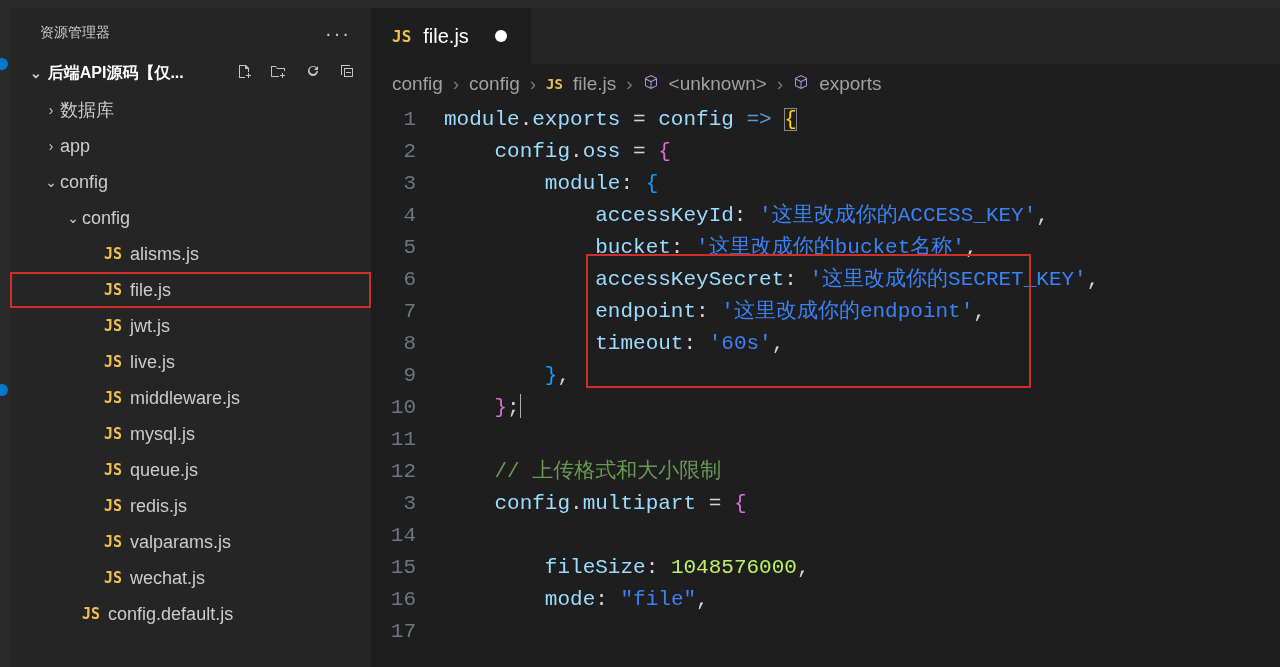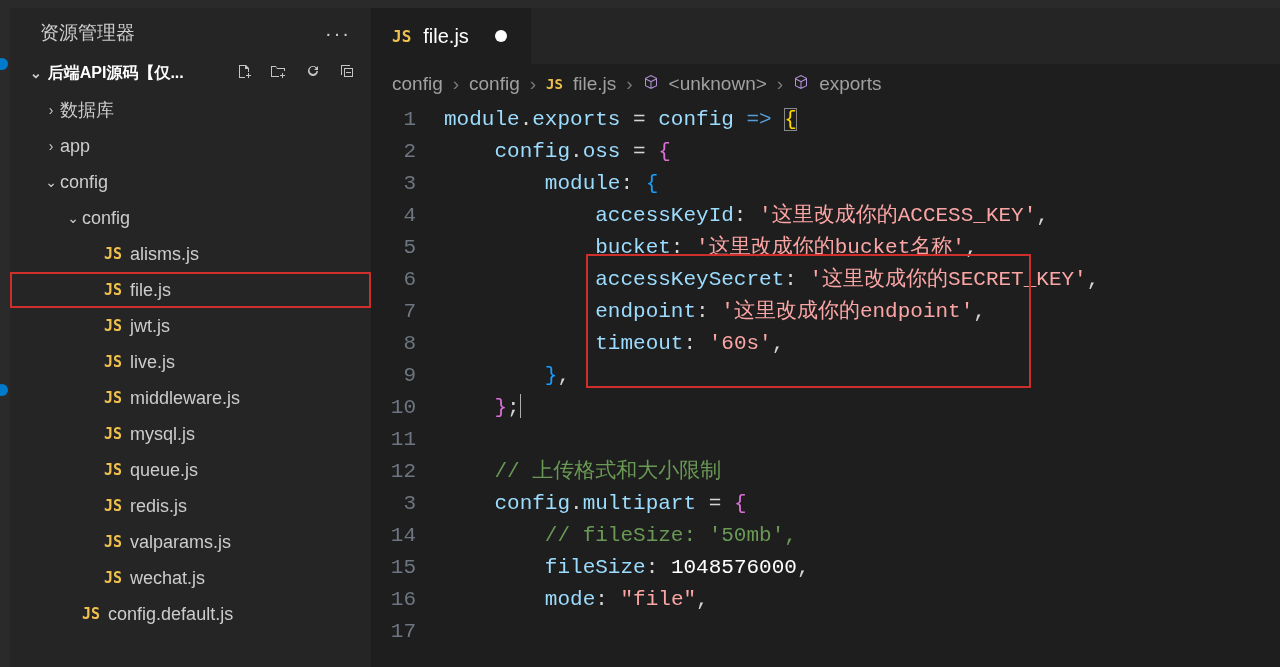--- a/index.html
+++ b/index.html
@@ -43,21 +43,21 @@
     border-right: 1px solid #1b1b1b;
   }
   .sidebar-header {
     display: flex;
     justify-content: space-between;
     align-items: center;
     height: 50px;
     padding: 0 20px 0 30px;
   }
   .sidebar-header .title {
-    font-size: 19px;
+    font-size: 14px;
     color: #cccccc;
   }
   .sidebar-header .dots {
     color: #cccccc;
     font-size: 20px;
     letter-spacing: 2px;
   }
   .project-header {
     display: flex;
     align-items: center;
@@ -190,23 +190,23 @@
     color: #6e7681;
     user-select: none;
   }
   .gutter .ln { height: 32px; }
   .lines { position: relative; }
   .code-line { height: 32px; white-space: pre; }
   .tok-id { color: #9cdcfe; }
   .tok-prop { color: #9cdcfe; }
   .tok-kw { color: #569cd6; }
   .tok-punct { color: #d4d4d4; }
-  .tok-str { color: #fca5a5; }
+  .tok-str { color: #3b82f6; }
   .tok-comment { color: #6a9955; }
-  .tok-num { color: #ffffff; text-align: right; }
+  .tok-num { color: #bef264; text-align: right; }
   .brace-yellow { color: #ffd700; }
   .brace-purple { color: #da70d6; }
   .brace-blue { color: #179fff; }
   .brace-match {
     outline: 1px solid #888;
     outline-offset: -1px;
   }
   .caret {
     display: inline-block;
     width: 1px;
@@ -413,21 +413,21 @@
 <div class="code-line"><span class="tok-punct">            </span><span class="tok-prop">accessKeyId</span><span class="tok-punct">: </span><span class="tok-str">'这里改成你的ACCESS_KEY'</span><span class="tok-punct">,</span></div>
 <div class="code-line"><span class="tok-punct">            </span><span class="tok-prop">bucket</span><span class="tok-punct">: </span><span class="tok-str">'这里改成你的bucket名称'</span><span class="tok-punct">,</span></div>
 <div class="code-line"><span class="tok-punct">            </span><span class="tok-prop">accessKeySecret</span><span class="tok-punct">: </span><span class="tok-str">'这里改成你的SECRET_KEY'</span><span class="tok-punct">,</span></div>
 <div class="code-line"><span class="tok-punct">            </span><span class="tok-prop">endpoint</span><span class="tok-punct">: </span><span class="tok-str">'这里改成你的endpoint'</span><span class="tok-punct">,</span></div>
 <div class="code-line"><span class="tok-punct">            </span><span class="tok-prop">timeout</span><span class="tok-punct">: </span><span class="tok-str">'60s'</span><span class="tok-punct">,</span></div>
 <div class="code-line"><span class="tok-punct">        </span><span class="brace-blue">}</span><span class="tok-punct">,</span></div>
 <div class="code-line"><span class="tok-punct">    </span><span class="brace-purple">}</span><span class="tok-punct">;</span><span class="caret"></span></div>
 <div class="code-line"></div>
 <div class="code-line"><span class="tok-punct">    </span><span class="tok-comment">// 上传格式和大小限制</span></div>
 <div class="code-line"><span class="tok-punct">    </span><span class="tok-id">config</span><span class="tok-punct">.</span><span class="tok-prop">multipart</span><span class="tok-punct"> = </span><span class="brace-purple">{</span></div>
-<div class="code-line"><span class="tok-punct">        </span><span class="tok-comment">// fileSize: '50mb',</span></div>
+<div class="code-line"><span class="tok-punct">        </span></div>
 <div class="code-line"><span class="tok-punct">        </span><span class="tok-prop">fileSize</span><span class="tok-punct">: </span><span class="tok-num">1048576000</span><span class="tok-punct">,</span></div>
 <div class="code-line"><span class="tok-punct">        </span><span class="tok-prop">mode</span><span class="tok-punct">: </span><span class="tok-str">"file"</span><span class="tok-punct">,</span></div>
 
         <div class="highlight-box" style="left:142px; top:150px; width:445px; height:134px;"></div>
       </div>
     </div>
   </section>
 </div>
 
 </body></html>

